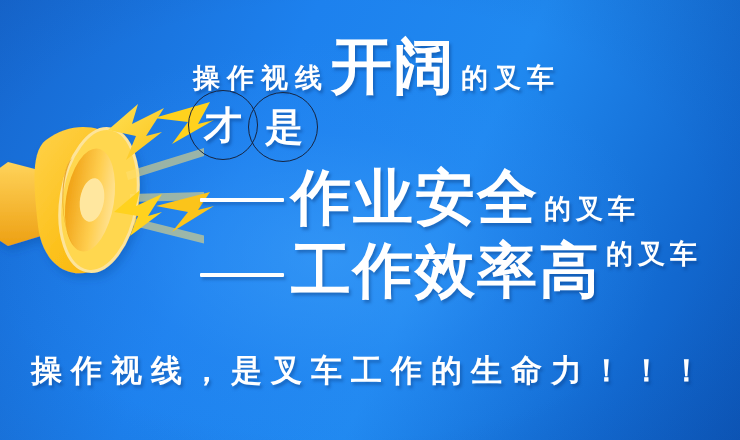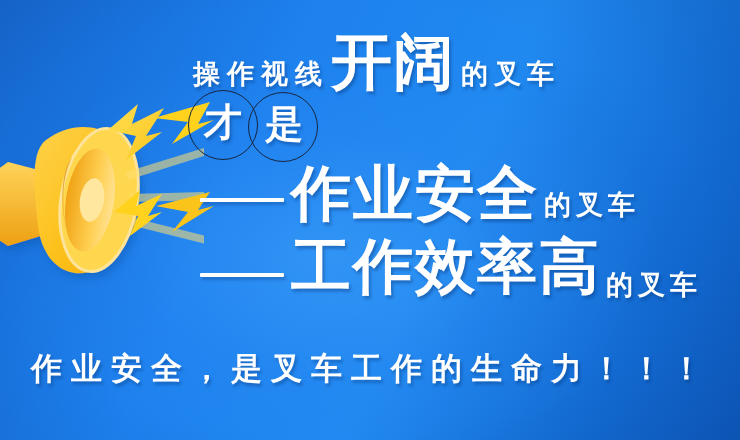--- a/index.html
+++ b/index.html
@@ -5,21 +5,21 @@
   html, body {
     margin: 0;
     padding: 0;
     background: #ffffff;
   }
   #banner {
     position: relative;
     width: 740px;
     height: 440px;
     overflow: hidden;
-    font-family: Liberation Mono, monospace;
+    font-family: Liberation Serif, serif;
     background: #1a7ceb;
   }
   
   .bg-base {
     position: absolute;
     inset: 0;
     background: linear-gradient(115deg, #1667cf 0%, #1d81ee 34%, #2089f0 58%, #1268cf 85%, #0d58bb 100%);
   }
   .bg-glow {
     position: absolute;
@@ -110,21 +110,21 @@
     height: 4px;
     width: 84px;
     background: #ffffff;
     border-radius: 1px;
     box-shadow: 2px 3px 3px rgba(6,44,104,0.28);
   }
   .dash.d1 { left: 200px; top: 198px; }
   .dash.d2 { left: 200px; top: 273px; }
 
   .line-3 { left: 291px; top: 168px; display: flex; align-items: baseline; }
-  .line-4 { left: 291px; top: 241px; display: flex; align-items: flex-end; }
+  .line-4 { left: 291px; top: 241px; display: flex; align-items: flex-start; }
   .big-part {
     font-size: 60px;
     letter-spacing: 2px;
     line-height: 1;
   }
   .small-part {
     font-size: 27px;
     letter-spacing: 5px;
     line-height: 1;
     margin-left: 5px;
@@ -225,16 +225,16 @@
       <span class="big-part">作业安全</span>
       <span class="small-part">的叉车</span>
     </div>
 
     <div class="dash d2"></div>
     <div class="line line-4">
       <span class="big-part">工作效率高</span>
       <span class="small-part">的叉车</span>
     </div>
 
-    <div class="line line-bottom">作业安全，是叉车工作的生命力！！！</div>
+    <div class="line line-bottom">操作视线，是叉车工作的生命力！！！</div>
 
   </div>
 </div>
 
 </body></html>

